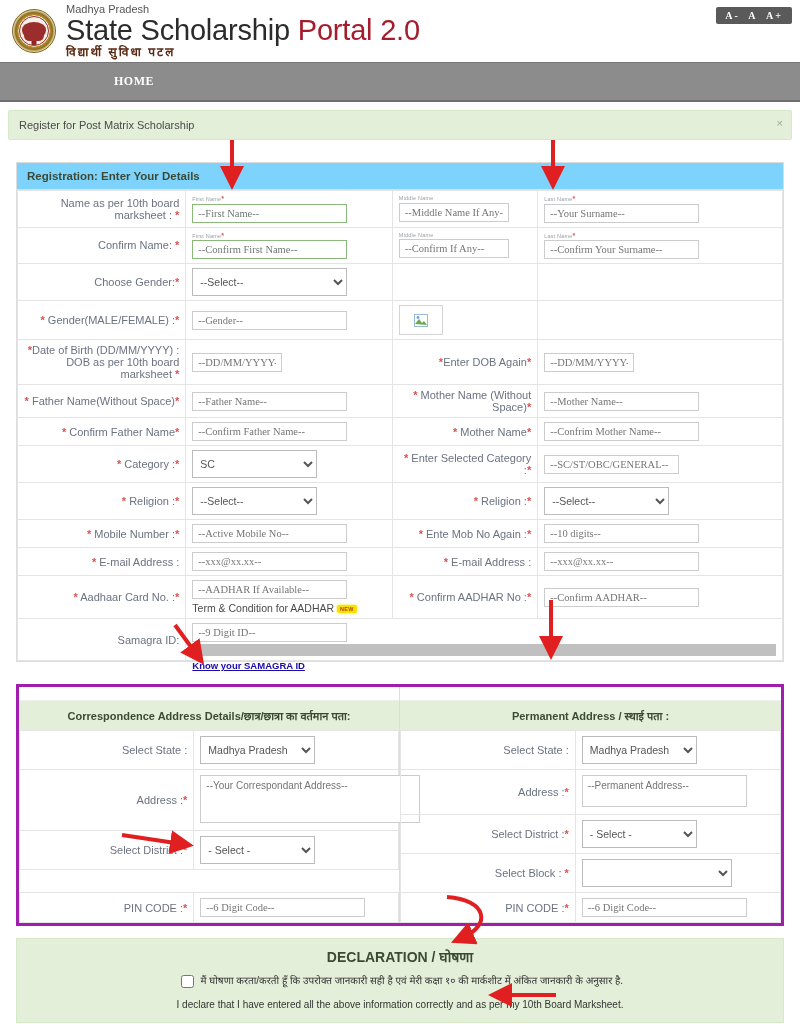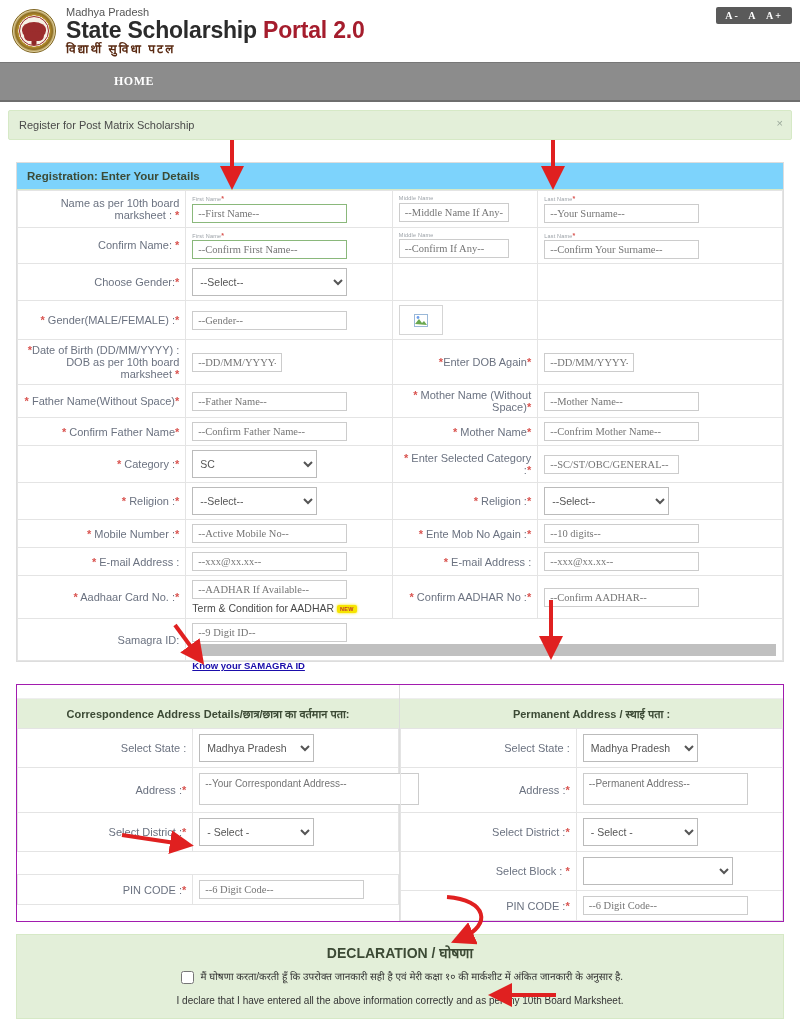--- a/index.html
+++ b/index.html
@@ -35,21 +35,21 @@
   .logo-emblem .trunk {
     position:absolute; left:50%; top:17px; transform:translateX(-50%);
     width:5px; height:11px; background:#8c2626;
   }
   .logo-emblem .hands {
     position:absolute; left:4px; right:4px; bottom:4px; height:10px;
     background:#9b2d2d; border-radius:50% 50% 6px 6px;
   }
   .title-block { margin-left:10px; line-height:1.05; }
   .t-small { font-size:11px; color:#555; font-family:"Liberation Sans", sans-serif; }
-  .t-main { font-size:23px; font-weight:bold; color:#2b2b2b; letter-spacing:-0.2px; }
+  .t-main { font-size:29px; font-weight:normal; color:#2b2b2b; letter-spacing:-0.2px; }
   .t-main .red { color:#a51d2d; }
   .t-hindi { font-size:12px; font-weight:bold; color:#5a2a12; letter-spacing:2px; }
   .font-ctrl {
     position:absolute; right:8px; top:7px; background:#5a5a5a; color:#fff;
     padding:3px 7px; font-size:10px; border-radius:2px; letter-spacing:2px;
     font-family:"Liberation Serif", serif; font-weight:bold;
   }
   .font-ctrl span { cursor:pointer; padding:0 2px; }
 
   
@@ -110,21 +110,21 @@
     display:inline-block; background:#f6e400; color:#c0392b; font-size:5.5px; font-weight:bold;
     padding:1px 3px; border-radius:2px; vertical-align:middle; letter-spacing:0.3px;
     box-shadow:0 0 3px #f6e400;
   }
   .term-line { font-size:10.5px; color:#4a4a4a; margin-top:3px; }
 
   .samagra-link-wrap { background:#c0c0c0; margin-top:2px; height:12px; position:relative; }
   .samagra-link { color:#1a0dab; font-size:9.5px; font-weight:bold; text-decoration:underline; position:absolute; left:0; top:16px; cursor:pointer; }
 
   
-  .addr-wrap { display:flex; margin:22px 16px 0 16px; border:1px solid #a21caf; }
+  .addr-wrap { display:flex; margin:22px 16px 0 16px; border:3px solid #a21caf; }
   .addr-col { width:50%; }
   .addr-col.left { border-right:1px solid #ddd; }
   .addr-col .spacer { height:14px; background:#fff; border-bottom:1px solid #eee;}
   .addr-head { background:#e3efd9; padding:7px 6px; text-align:center; font-size:11px; font-weight:bold; color:#3c4a35; }
   table.addr { width:100%; border-collapse:collapse; table-layout:fixed; }
   table.addr td { border:1px solid #e4e4e4; padding:5px 6px; vertical-align:middle; }
   table.addr td.lbl { text-align:right; color:#6b7280; width:46%; }
 
   
   .decl {
@@ -368,21 +368,21 @@
       <tbody>
           <tr>
         <td class="lbl">Select State : </td>
         <td>
           <select class="sel" style="width:115px"><option>Madhya Pradesh</option></select>
         </td>
       </tr>
       <tr>
         <td class="lbl"><span>Address :</span><span class="req">*</span></td>
         <td>
-          <textarea class="ta" rows="2" style="width: 220px; height: 32px;" placeholder="--Your Correspondant Address--"></textarea>
+          <textarea class="ta" rows="2" style="width: 220px; height: 48px;" placeholder="--Your Correspondant Address--"></textarea>
         </td>
       </tr>
       <tr>
         <td class="lbl"><span>Select District :</span><span class="req">*</span></td>
         <td>
           <select class="sel" style="width:115px"><option>- Select -</option></select>
         </td>
       </tr>
       <tr>
         <td style="height:22px;border:none">&nbsp;</td>

